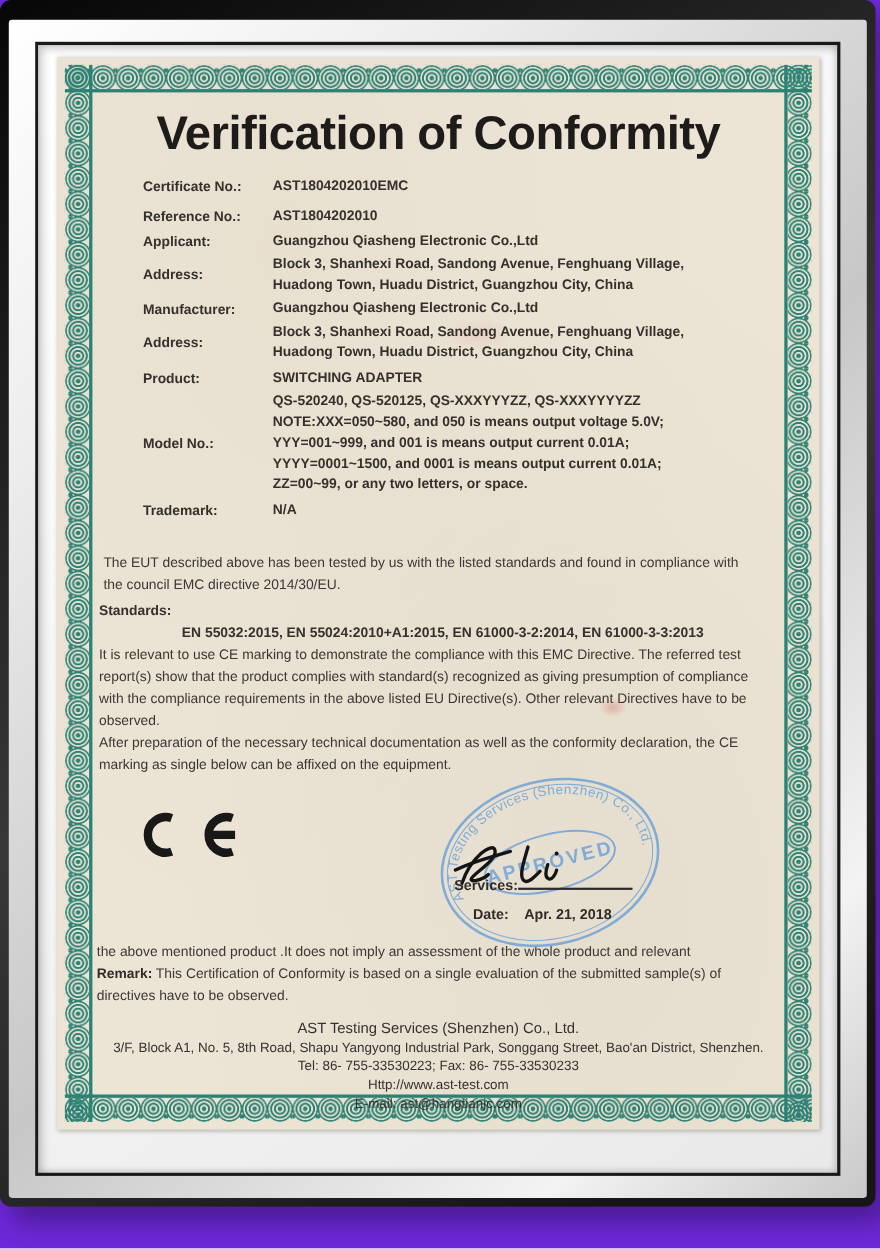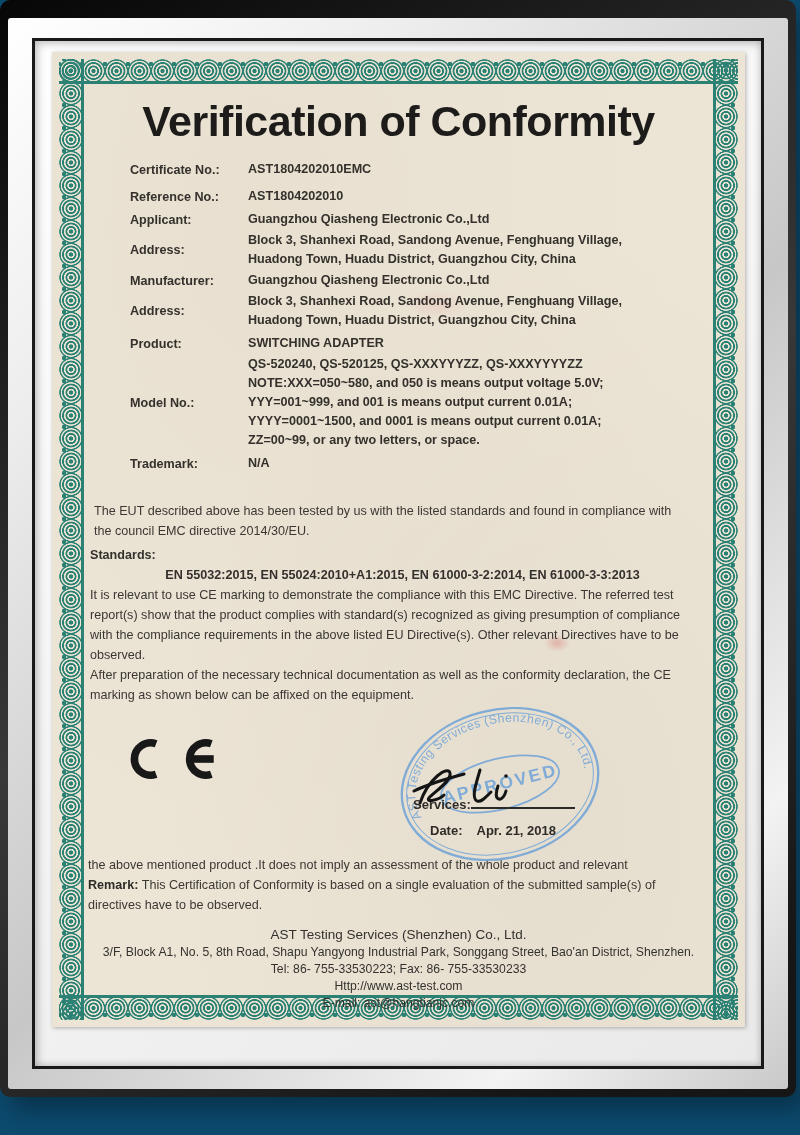--- a/index.html
+++ b/index.html
@@ -1,21 +1,21 @@
 <!DOCTYPE html>
 <html><head>
 <meta charset="utf-8">
 <style>
   html,body{margin:0;padding:0;}
   body{
     width:800px;height:1135px;overflow:hidden;background:#ffffff;
     font-family:"Liberation Sans","DejaVu Sans",sans-serif;
     -webkit-font-smoothing:antialiased;
   }
-  .photo{position:relative;width:800px;height:1135px;background:#0c4a6e;}
+  .photo{position:relative;width:800px;height:1135px;background:#6d28d9;}
 
   
   .f-dark{position:absolute;top:0;left:0;right:4px;bottom:38px;
     background:linear-gradient(150deg,#070707,#383838 50%,#161616 90%);
     border-radius:10px;box-shadow:10px 14px 22px rgba(0,0,0,.30);}
   .f-silver{position:absolute;top:18px;left:8px;right:12px;bottom:46px;
     background:linear-gradient(135deg,#ffffff 0%,#ededed 22%,#c7c7c7 55%,#f3f3f3 84%,#c9c9c9 100%);
     border-radius:3px;}
   .f-line{position:absolute;top:38px;left:32px;right:36px;bottom:66px;border:3px solid #191919;}
   .f-mat{position:absolute;top:41px;left:35px;right:39px;bottom:69px;
@@ -187,21 +187,21 @@
       <div class="stdline">EN 55032:2015, EN 55024:2010+A1:2015, EN 61000-3-2:2014, EN 61000-3-3:2013</div>
 
       <div class="para2">
         <div>It is relevant to use CE marking to demonstrate the compliance with this EMC Directive. The referred test</div>
         <div>report(s) show that the product complies with standard(s) recognized as giving presumption of compliance</div>
         <div>with the compliance requirements in the above listed EU Directive(s). Other relevant Directives have to be</div>
         <div>observed.</div>
       </div>
       <div class="para2">
         <div>After preparation of the necessary technical documentation as well as the conformity declaration, the CE</div>
-        <div>marking as shown below can be affixed on the equipment.</div>
+        <div>marking as single below can be affixed on the equipment.</div>
       </div>
 
       <div class="signblock">
         <svg class="ce" viewBox="0 0 210 86" aria-hidden="true">
           <path d="M 80 11 A 34 34 0 1 0 80 75" fill="none" stroke="#181818" stroke-width="16"></path>
           <path d="M 196 11 A 34 34 0 1 0 196 75" fill="none" stroke="#181818" stroke-width="16"></path>
           <path d="M 154 43 H 201" fill="none" stroke="#181818" stroke-width="16"></path>
         </svg>
 
         <div class="stampwrap">

